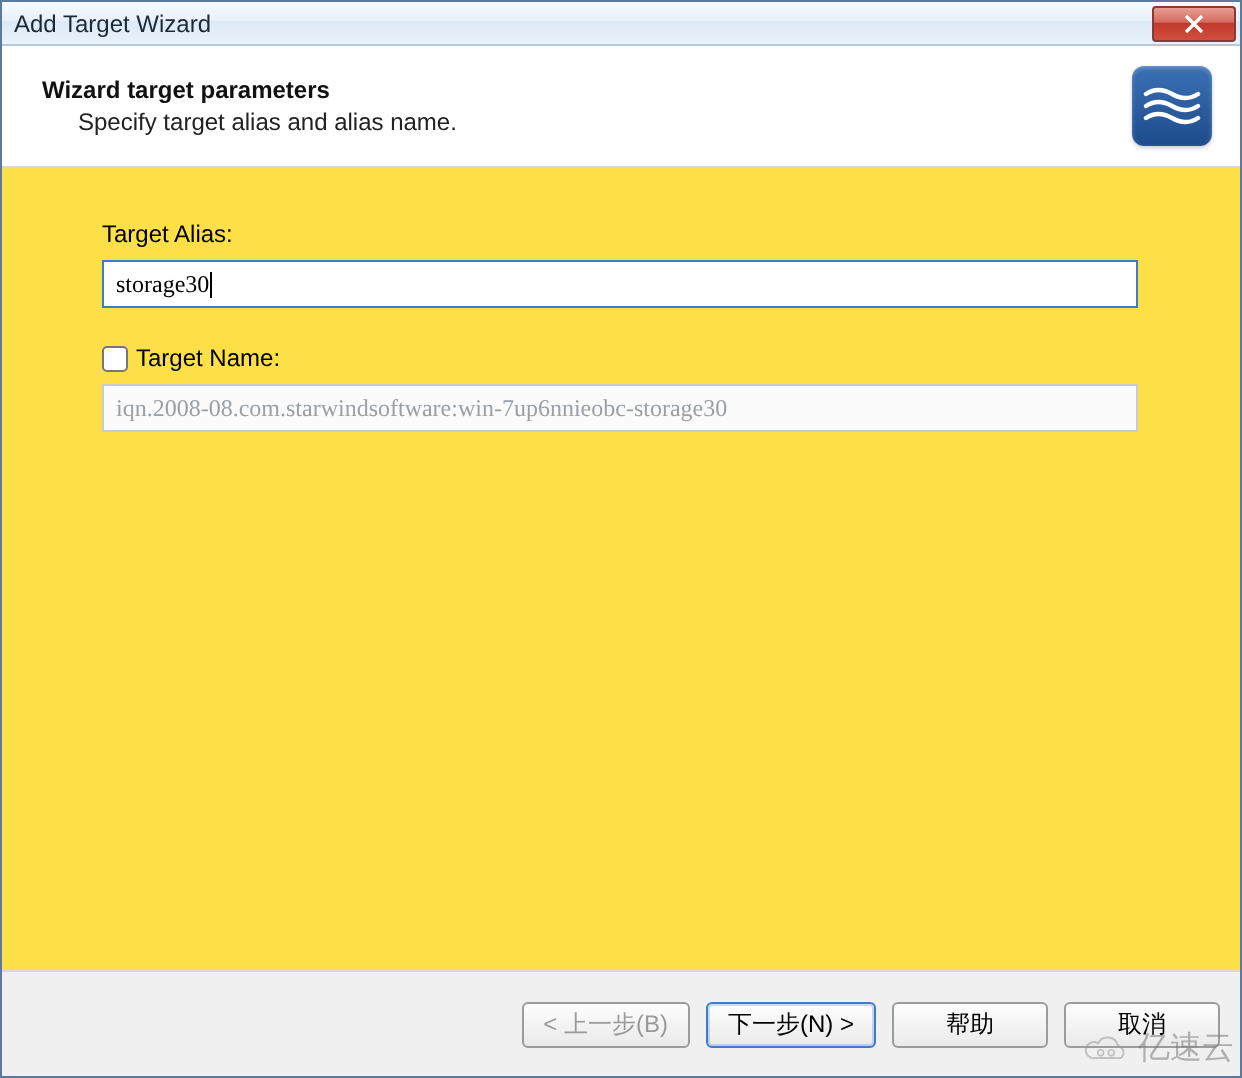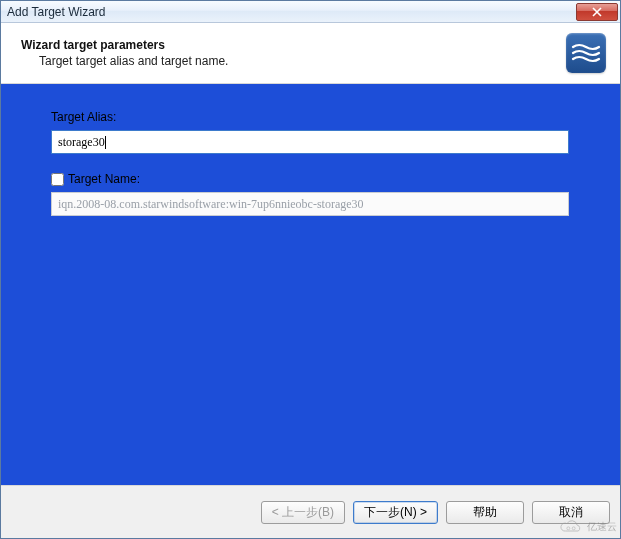--- a/index.html
+++ b/index.html
@@ -63,21 +63,21 @@
     border-radius: 6px;
     display: flex;
     align-items: center;
     justify-content: center;
     box-shadow: inset 0 1px 2px rgba(255,255,255,0.3), 0 1px 2px rgba(0,0,0,0.2);
   }
   .logo svg { width: 30px; height: 22px; }
   .content {
     flex: 1;
     padding: 26px 56px 10px 50px;
-    background: #1d4ed8;
+    background: #fde047;
     border-bottom: 1px solid #d8d8d8;
   }
   .field-group { margin-bottom: 18px; }
   .field-label { font-size: 12px; color: #000; margin-bottom: 6px; display: flex; align-items: center; }
   .field-label input[type="checkbox"] {
     width: 13px; height: 13px; margin: 0 4px 0 0; vertical-align: middle;
   }
   .text-input {
     width: 518px;
     height: 24px;
@@ -132,21 +132,21 @@
   .watermark {
     position: absolute;
     right: 4px;
     bottom: 4px;
     display: flex;
     align-items: center;
     gap: 4px;
     opacity: 0.55;
     pointer-events: none;
     color: #7a7a7a;
-    font-size: 10px;
+    font-size: 16px;
   }
   .watermark svg { width: 24px; height: 16px; }
   .caret {
     display: inline-block;
     width: 1px;
     height: 13px;
     background: #000;
     vertical-align: middle;
     margin-left: 0px;
   }
@@ -161,21 +161,21 @@
     <div class="close-btn">
       <svg viewBox="0 0 10 10">
         <path d="M1 1 L9 9 M9 1 L1 9" stroke="#fff" stroke-width="1.6" fill="none"></path>
       </svg>
     </div>
   </div>
 
   <div class="header">
     <div class="header-text">
       <div class="header-title">Wizard target parameters</div>
-      <div class="header-sub">Target target alias and target name.</div>
+      <div class="header-sub">Specify target alias and alias name.</div>
     </div>
     <div class="logo">
       <svg viewBox="0 0 30 22">
         <path d="M2 5 Q8 1 15 5 T28 5" stroke="#fff" stroke-width="2.2" fill="none" stroke-linecap="round"></path>
         <path d="M2 11 Q8 7 15 11 T28 11" stroke="#fff" stroke-width="2.2" fill="none" stroke-linecap="round"></path>
         <path d="M2 17 Q8 13 15 17 T28 17" stroke="#fff" stroke-width="2.2" fill="none" stroke-linecap="round"></path>
       </svg>
     </div>
   </div>
 

